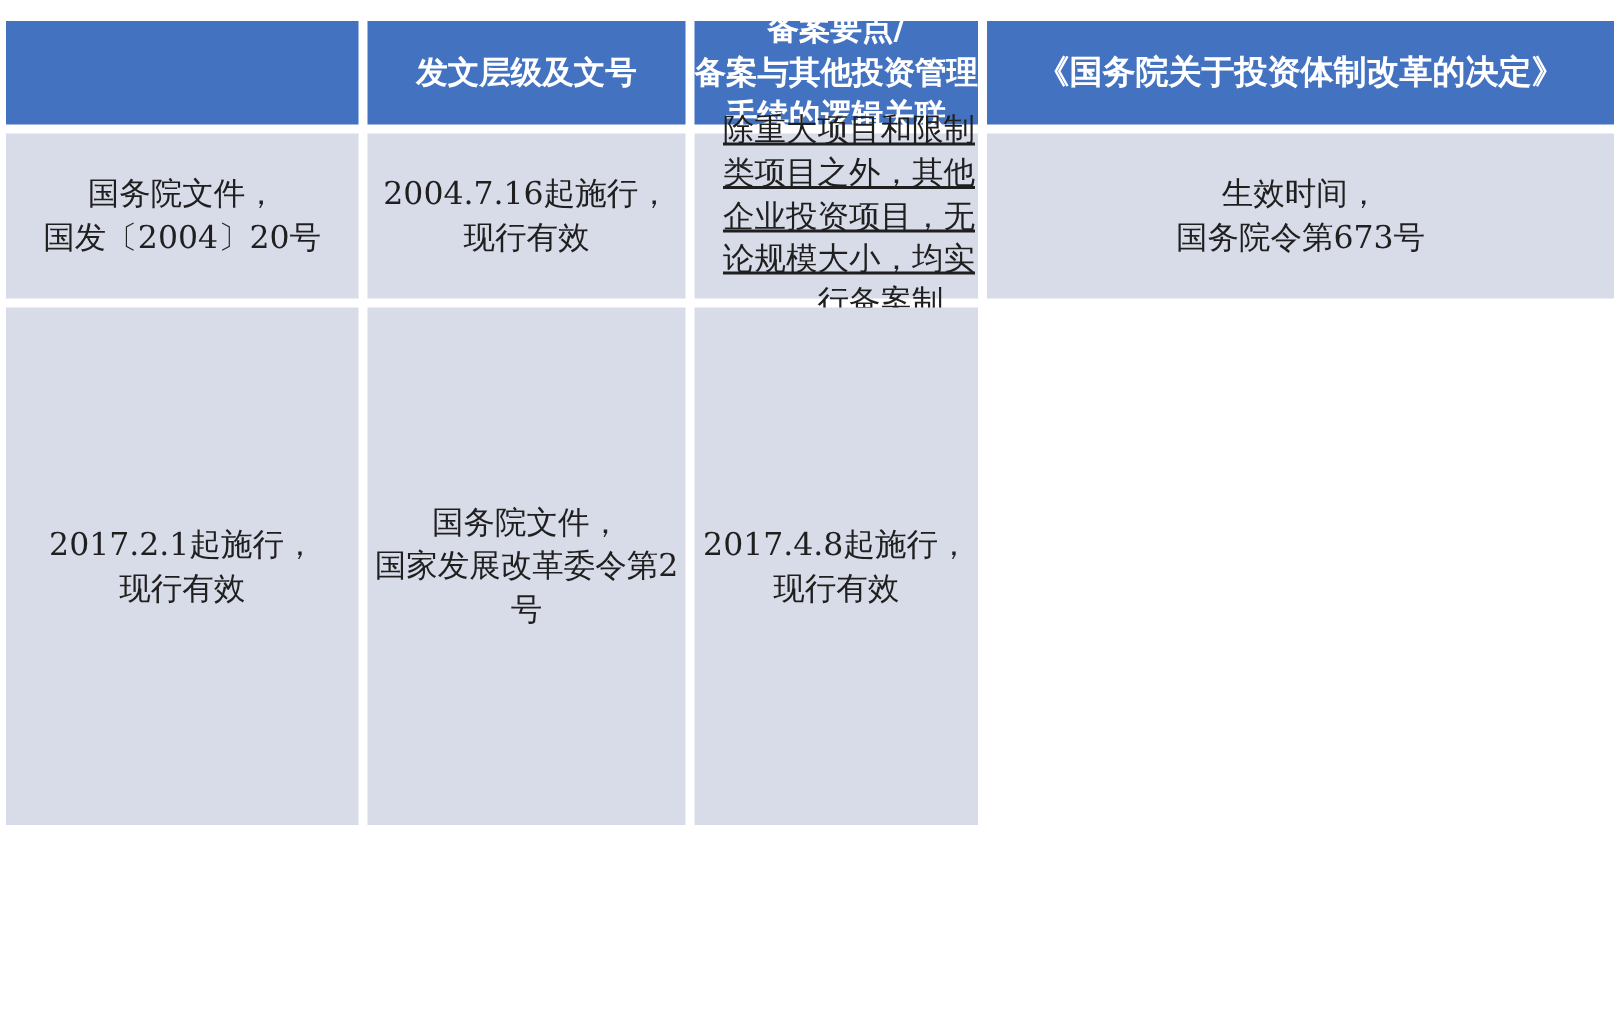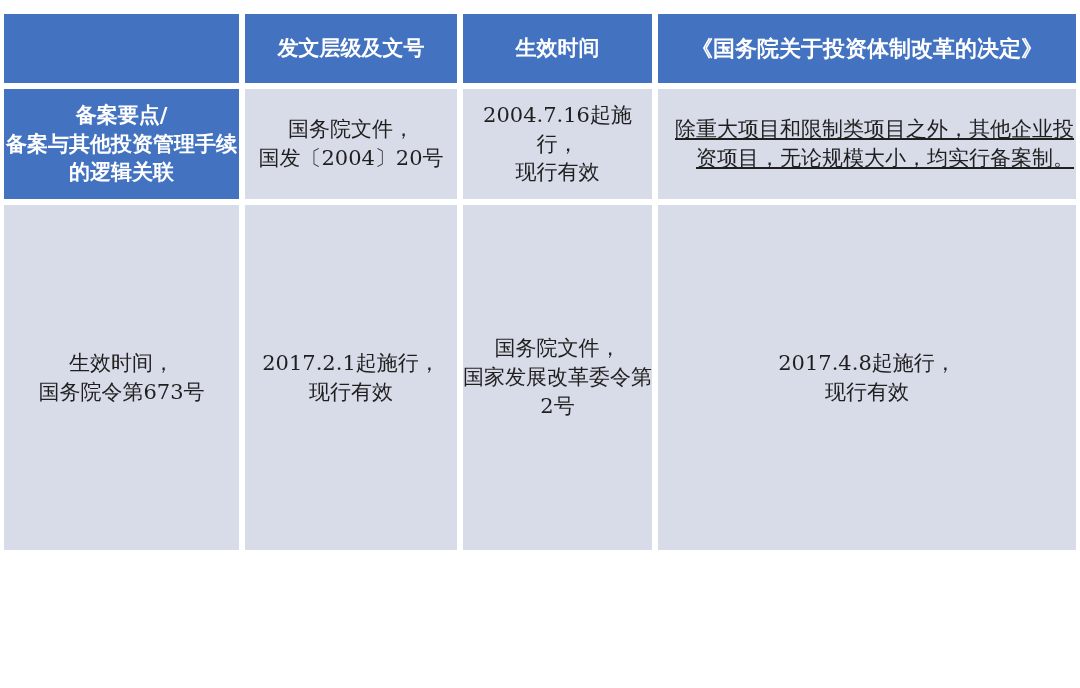--- a/index.html
+++ b/index.html
@@ -50,25 +50,24 @@
     text-decoration: underline;
   }
 </style>
 </head>
 <body>
 
 <div class="table">
 
   <div class="cell blue header"></div>
   <div class="cell blue header">发文层级及文号</div>
-  <div class="cell blue header">生效时间</div>
-  <div class="cell blue rowlabel">《国务院关于投资体制改革的决定》</div>
-
   <div class="cell blue header">备案要点/
 备案与其他投资管理手续的逻辑关联</div>
+
+  <div class="cell blue rowlabel">《国务院关于投资体制改革的决定》</div>
   <div class="cell">国务院文件，
 国发〔2004〕20号</div>
   <div class="cell">2004.7.16起施行，
 现行有效</div>
   <div class="cell points">除重大项目和限制类项目之外，其他企业投资项目，无论规模大小，均实行备案制。</div>
 
   <div class="cell">生效时间，
 国务院令第673号</div>
   <div class="cell">2017.2.1起施行，
 现行有效</div>

